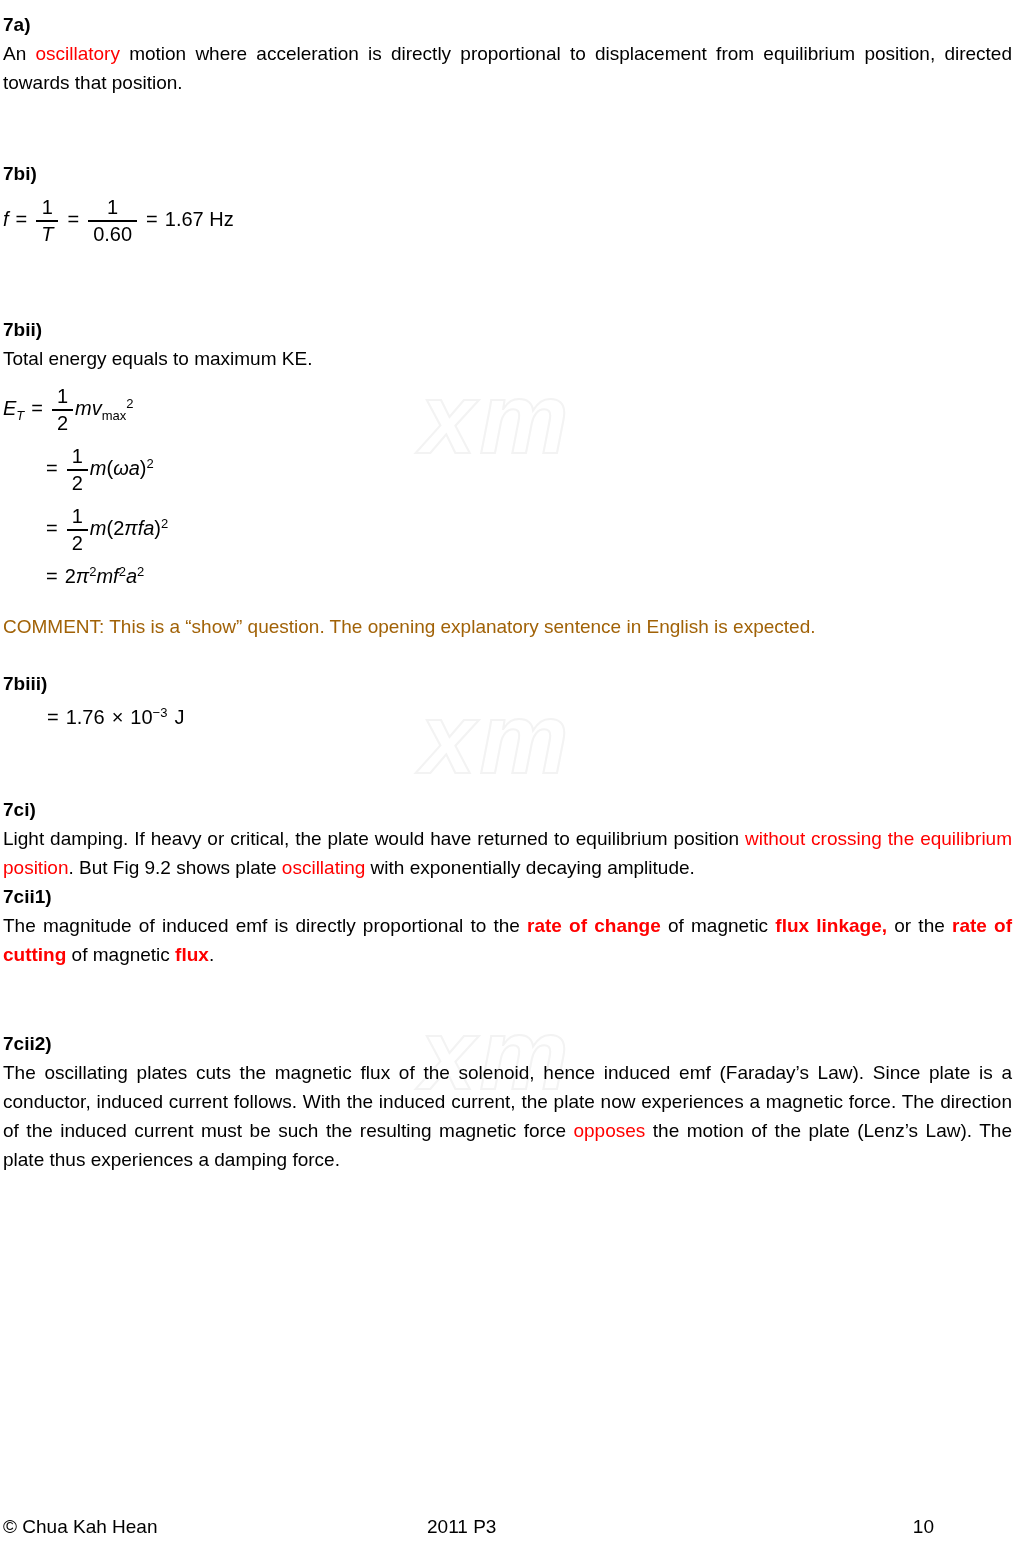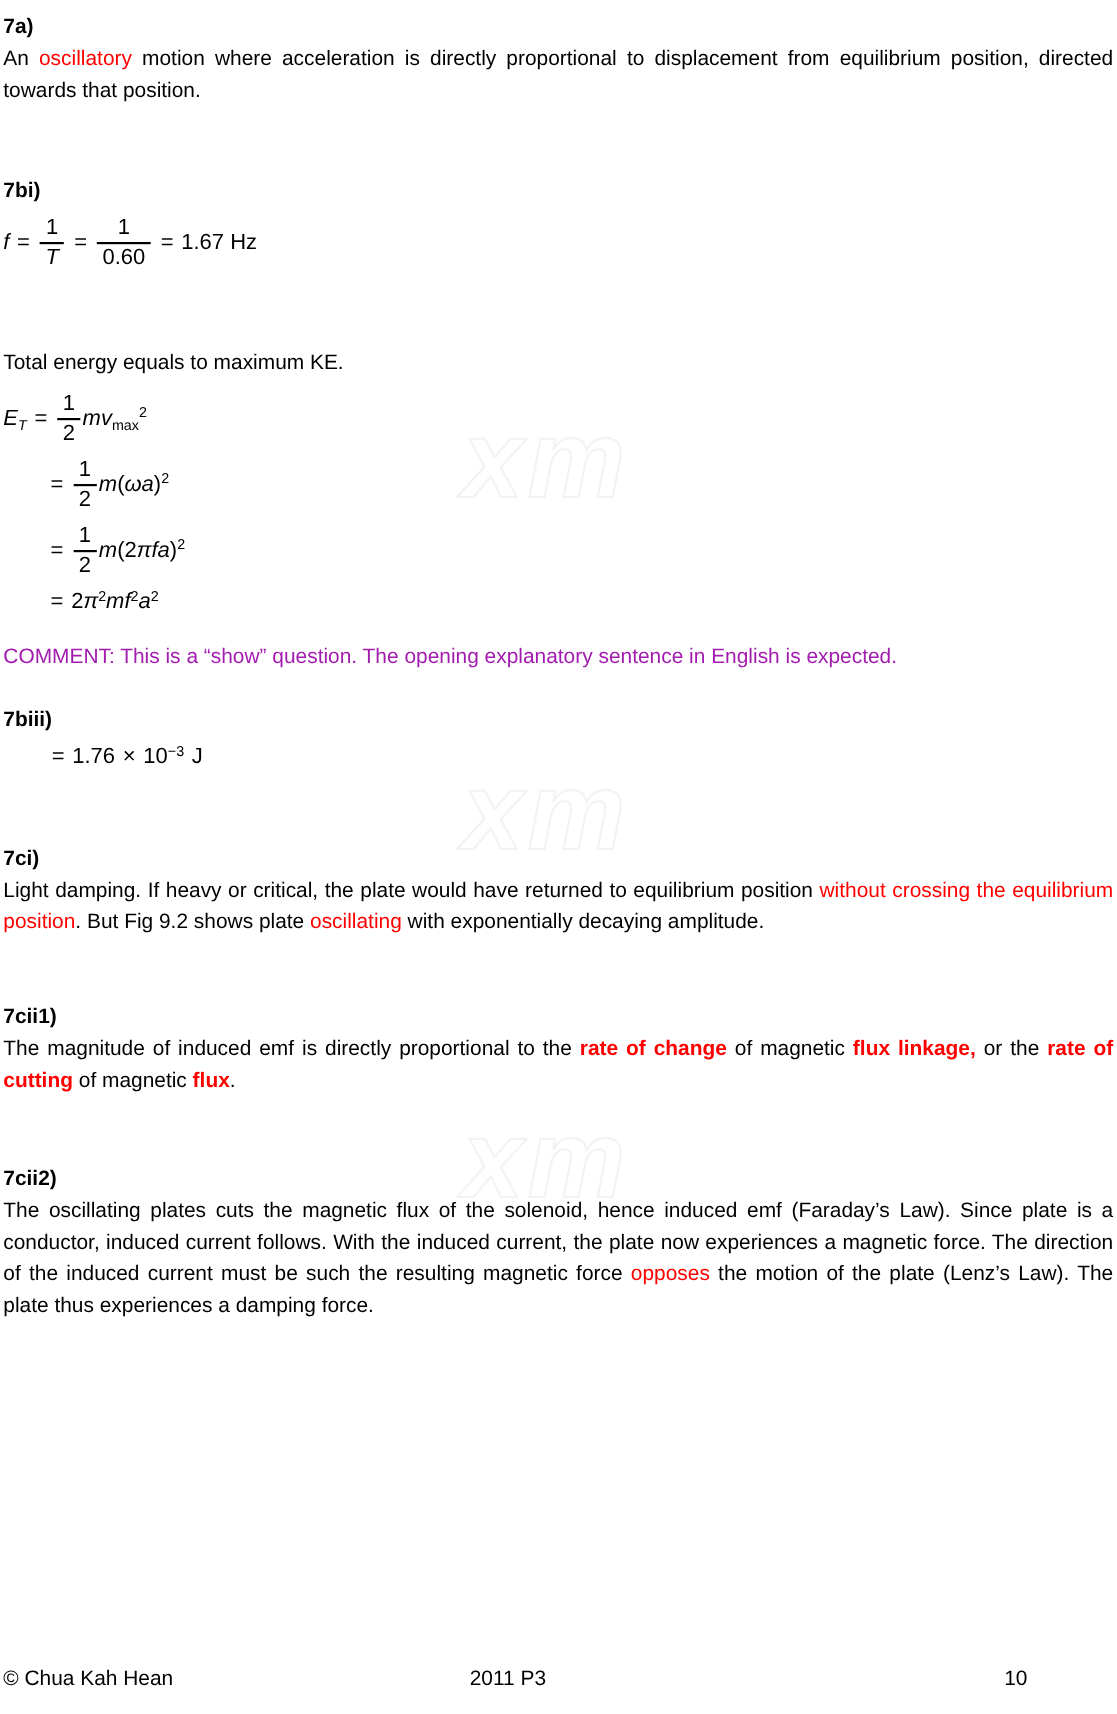--- a/index.html
+++ b/index.html
@@ -34,21 +34,21 @@
     text-align: center;
   }
   .wm1 { top: 368px; }
   .wm2 { top: 688px; }
   .wm3 { top: 1004px; }
 
   .qhead { font-weight: bold; margin: 0; }
   .para { margin: 0; text-align: justify; }
   .red { color: #ff0000; }
   .redbold { color: #ff0000; font-weight: bold; }
-  .comment { color: #a21caf; text-align: justify; margin: 0; }
+  .comment { color: #a16207; text-align: justify; margin: 0; }
 
   
   .math { font-size: 20px; line-height: normal; }
   .var { font-style: italic; }
   .op { margin: 0 7px; }
   .frac { display: inline-block; text-align: center; vertical-align: middle; margin: 0 2px; }
   .frac .num { display: block; line-height: 23px; padding: 0 5px 1px 5px; border-bottom: 2px solid #000; }
   .frac .den { display: block; line-height: 23px; padding: 1px 5px 0 5px; }
   sub, sup { font-size: 13px; line-height: 0; }
   sub { vertical-align: -5px; }
@@ -59,21 +59,21 @@
   .sec-7bi { margin-top: 62px; }
   .sec-7bii { margin-top: 69px; }
   .eqgroup { margin-top: 12px; }
   .eqgroup .eqline { margin-bottom: 10px; }
   .eqgroup .indent { margin-left: 36px; }
   .comment1 { margin-top: 24px; }
   .sec-7biii { margin-top: 28px; }
   .sec-7biii .eqfirst { margin-top: 4px; }
   .sec-7biii .indent { margin-left: 37px; margin-top: 8px; }
   .sec-7ci { margin-top: 66px; }
-  .sec-7cii1 { margin-top: 57px; }
+  .sec-7cii1 { }
   .sec-7cii2 { margin-top: 60px; }
   .comment2 { margin-top: 20px; }
 
   .footer { position: absolute; top: 1512px; left: 3px; width: 1009px; height: 30px; z-index: 1; text-align: center; }
   .footer .fl { position: absolute; left: 0; }
   .footer .fc { position: absolute; left: 424px; }
   .footer .fr { position: absolute; right: 78px; }
 </style>
 </head>
 <body>
@@ -92,20 +92,21 @@
     </div>
 
     <div class="sec-7bi">
       <p class="qhead">7bi)</p>
       <div class="math eqline mt-bi">
         <span class="var">f</span><span class="op">=</span><span class="frac"><span class="num">1</span><span class="den var">T</span></span><span class="op">=</span><span class="frac"><span class="num">1</span><span class="den">0.60</span></span><span class="op">=</span><span>1.67 Hz</span>
       </div>
     </div>
 
     <div class="sec-7bii">
+      <p class="qhead">7bii)</p>
       <p class="para">Total energy equals to maximum KE.</p>
       <div class="math eqgroup">
         <div class="eqline">
           <span class="var">E</span><sub class="var">T</sub><span class="op">=</span><span class="frac"><span class="num">1</span><span class="den">2</span></span><span class="var">mv</span><sub>max</sub><sup>2</sup>
         </div>
         <div class="eqline indent">
           <span class="op">=</span><span class="frac"><span class="num">1</span><span class="den">2</span></span><span class="var">m</span><span>(</span><span class="var">ωa</span><span>)</span><sup>2</sup>
         </div>
         <div class="eqline indent">
           <span class="op">=</span><span class="frac"><span class="num">1</span><span class="den">2</span></span><span class="var">m</span><span>(2</span><span class="var">πfa</span><span>)</span><sup>2</sup>

